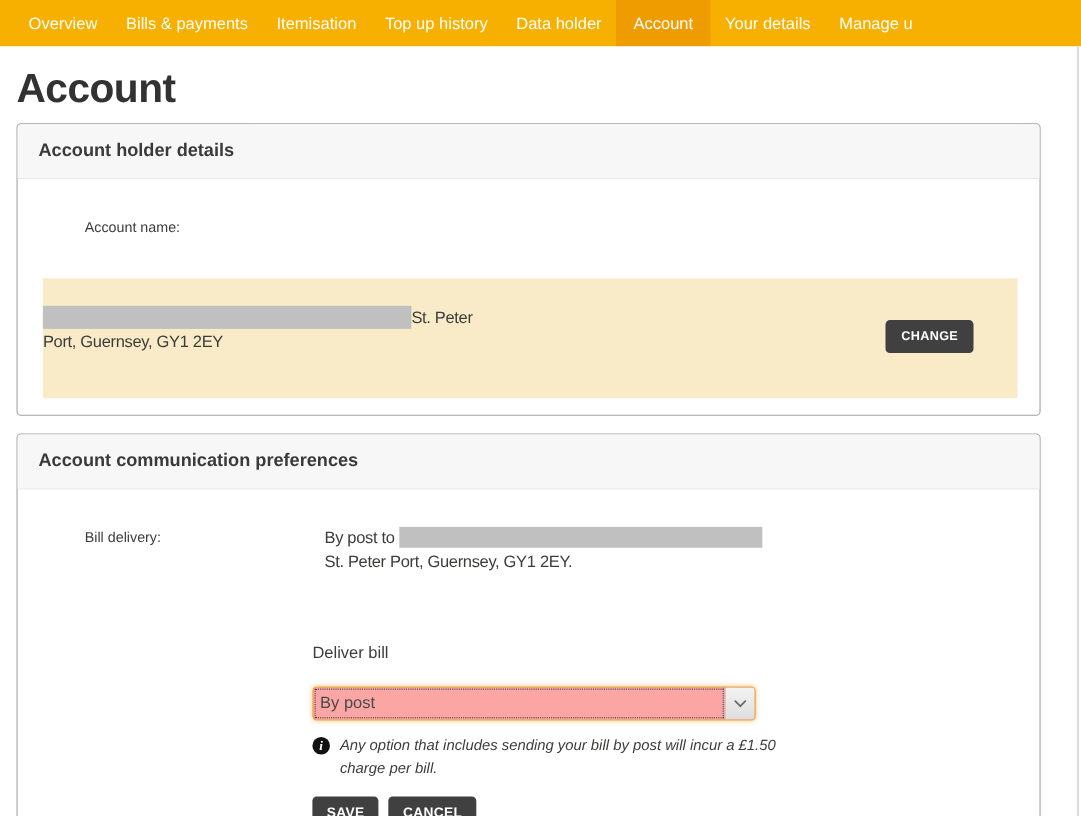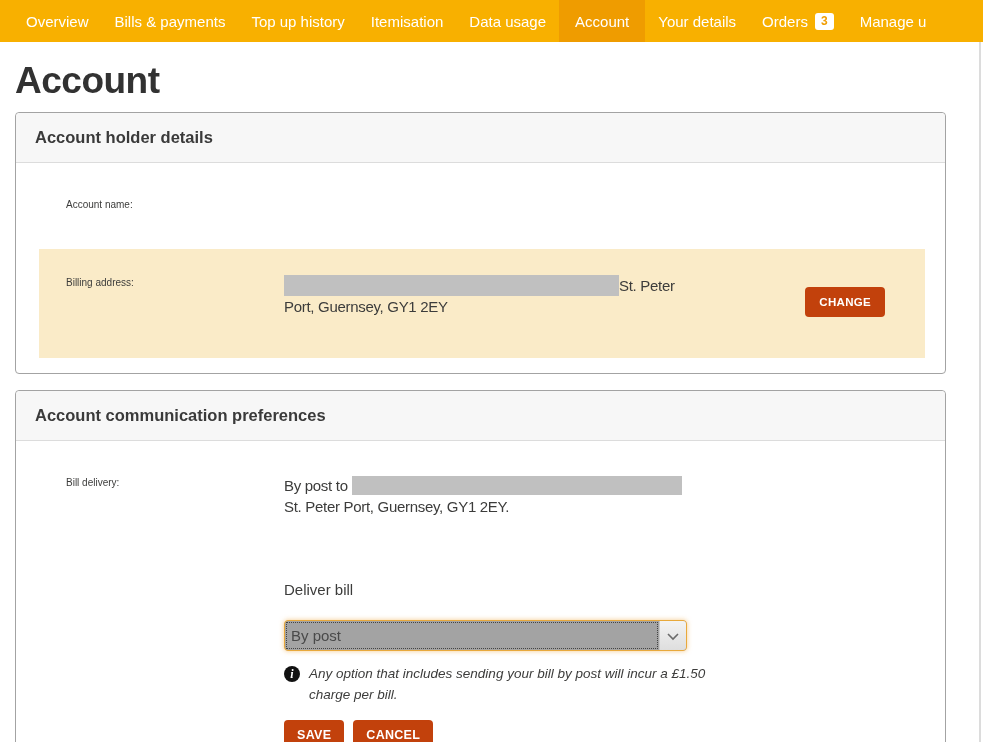--- a/index.html
+++ b/index.html
@@ -21,45 +21,45 @@
                 margin:18px 0 10px 15px; }
 
   .panel { margin:0 37px 16px 15px; border:1px solid #a3a3a3; border-radius:4px;
            background:#fff; }
   .panel-header { background:#f7f7f7; border-bottom:1px solid #dcdcdc;
                   border-radius:4px 4px 0 0; padding:15px 19px; font-size:16.5px;
                   font-weight:bold; color:#3a3a3a; }
   .panel-body { padding:34px 20px 15px 23px; }
 
   .row { display:flex; align-items:flex-start; }
-  .row .lbl { margin-left:27px; width:218px; flex:0 0 218px; font-size:10px;
+  .row .lbl { margin-left:38px; width:218px; flex:0 0 218px; font-size:13px;
               padding-top:2px; }
   .row .val { flex:1 1 auto; font-size:15px; line-height:21px; letter-spacing:-0.3px; }
   .row.plain { margin-bottom:39px; }
   .row.highlight { background:#faebc8; padding:26px 0 30px; }
 
   .redacted { display:inline-block; background:#c0c0c0; height:21px;
               vertical-align:middle; margin-top:-3px; }
   .redacted.name { width:105px; }
   .redacted.addr { width:335px; }
   .redacted.post { width:330px; height:19px; }
 
-  .btn-red { background:#c2410c; color:#fff; border:none; border-radius:4px;
+  .btn-red { background:#404040; color:#fff; border:none; border-radius:4px;
              font-family:inherit; font-weight:bold; cursor:pointer; }
   .btn-change { font-size:11.5px; letter-spacing:.3px; padding:9px 14px;
                 margin-right:40px; align-self:center; }
   .btn-form { font-size:12.5px; letter-spacing:.3px; padding:8px 13px; }
 
   .action-col { flex:0 0 auto; display:flex; align-items:center; height:53px; }
 
   
   .form-area { margin-left:245px; }
   .field-label { font-size:15px; margin-top:64px; margin-bottom:22px; color:#3c3c3b; }
   .select-box { width:403px; height:31px; display:flex; align-items:stretch;
-                border:1px solid #e8a93c; border-radius:4px; background:#a3a3a3;
+                border:1px solid #e8a93c; border-radius:4px; background:#fca5a5;
                 box-shadow:0 0 5px rgba(240,173,78,.65); cursor:pointer; }
   .select-text { flex:1 1 auto; margin:2px; outline:1px dotted #444;
                  display:flex; align-items:center; padding-left:4px;
                  font-size:15px; color:#4a4a4a; }
   .select-arrow { flex:0 0 27px; background:linear-gradient(#f3f3f3,#dedede);
                   border-left:1px solid #c9c9c9; border-radius:0 3px 3px 0;
                   display:flex; align-items:center; justify-content:center; }
   .select-arrow svg { width:12px; height:8px; }
 
   .info-row { display:flex; margin-top:13px; }
@@ -74,44 +74,39 @@
 
   .scroll-edge { position:fixed; top:42px; right:2px; bottom:0; width:2px;
                  background:#dcdcdc; }
 </style>
 </head>
 <body>
 
 <nav class="topnav">
   <a class="nav-item">Overview</a>
   <a class="nav-item">Bills &amp; payments</a>
+  <a class="nav-item">Itemisation</a>
   <a class="nav-item">Top up history</a>
-  <a class="nav-item">Itemisation</a>
-  <a class="nav-item">Data usage</a>
+  <a class="nav-item">Data holder</a>
   <a class="nav-item active">Account</a>
   <a class="nav-item">Your details</a>
-  <a class="nav-item">
-    <span>Orders</span>
-    <span class="nav-badge">3</span>
-  </a>
   <a class="nav-item">Manage u</a>
 </nav>
 
 <h1 class="page-title">Account</h1>
 
 <section class="panel">
   <div class="panel-header">Account holder details</div>
   <div class="panel-body">
 
     <div class="row plain">
       <div class="lbl">Account name:</div>
     </div>
 
     <div class="row highlight">
-      <div class="lbl">Billing address:</div>
       <div class="val">
         <span class="redacted addr"></span><span>St. Peter</span><br>
         <span>Port, Guernsey, GY1 2EY</span>
       </div>
       <div class="action-col">
         <button class="btn-red btn-change">CHANGE</button>
       </div>
     </div>
 
   </div>

